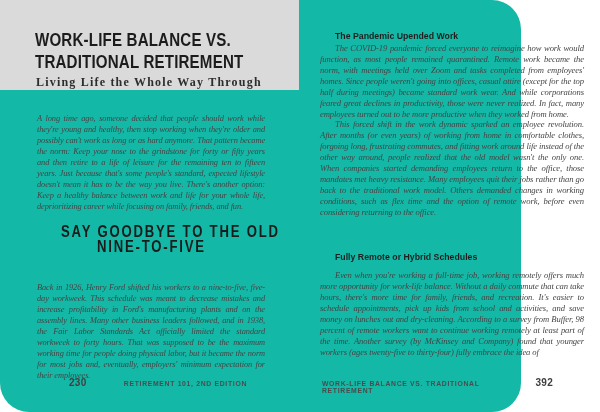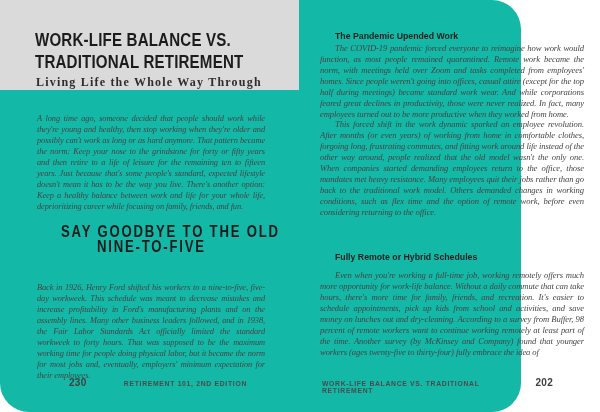--- a/index.html
+++ b/index.html
@@ -114,17 +114,17 @@
     <p class="body-par rp-par rp-p1">The COVID-19 pandemic forced everyone to reimagine how work would function, as most people remained quarantined. Remote work became the norm, with meetings held over Zoom and tasks completed from employees' homes. Since people weren't going into offices, casual attire (except for the top half during meetings) became standard work wear. And while corporations feared great declines in productivity, those were never realized. In fact, many employees turned out to be more productive when they worked from home.</p>
 
     <p class="body-par rp-par rp-p2">This forced shift in the work dynamic sparked an employee revolution. After months (or even years) of working from home in comfortable clothes, forgoing long, frustrating commutes, and fitting work around life instead of the other way around, people realized that the old model wasn't the only one. When companies started demanding employees return to the office, those mandates met heavy resistance. Many employees quit their jobs rather than go back to the traditional work model. Others demanded changes in working conditions, such as flex time and the option of remote work, before even considering returning to the office.</p>
 
     <div class="rp-heading rp-h2">Fully Remote or Hybrid Schedules</div>
 
     <p class="body-par rp-par rp-p3">Even when you're working a full-time job, working remotely offers much more opportunity for work-life balance. Without a daily commute that can take hours, there's more time for family, friends, and recreation. It's easier to schedule appointments, pick up kids from school and activities, and save money on lunches out and dry-cleaning. According to a survey from Buffer, 98 percent of remote workers want to continue working remotely at least part of the time. Another survey (by McKinsey and Company) found that younger workers (ages twenty-five to thirty-four) fully embrace the idea of</p>
 
     <div class="footer-row footer-right">
       <span>WORK-LIFE BALANCE VS. TRADITIONAL RETIREMENT</span>
-      <span class="page-num">202</span>
+      <span class="page-num">392</span>
     </div>
   </div>
 
 </div>
 
 </body></html>

